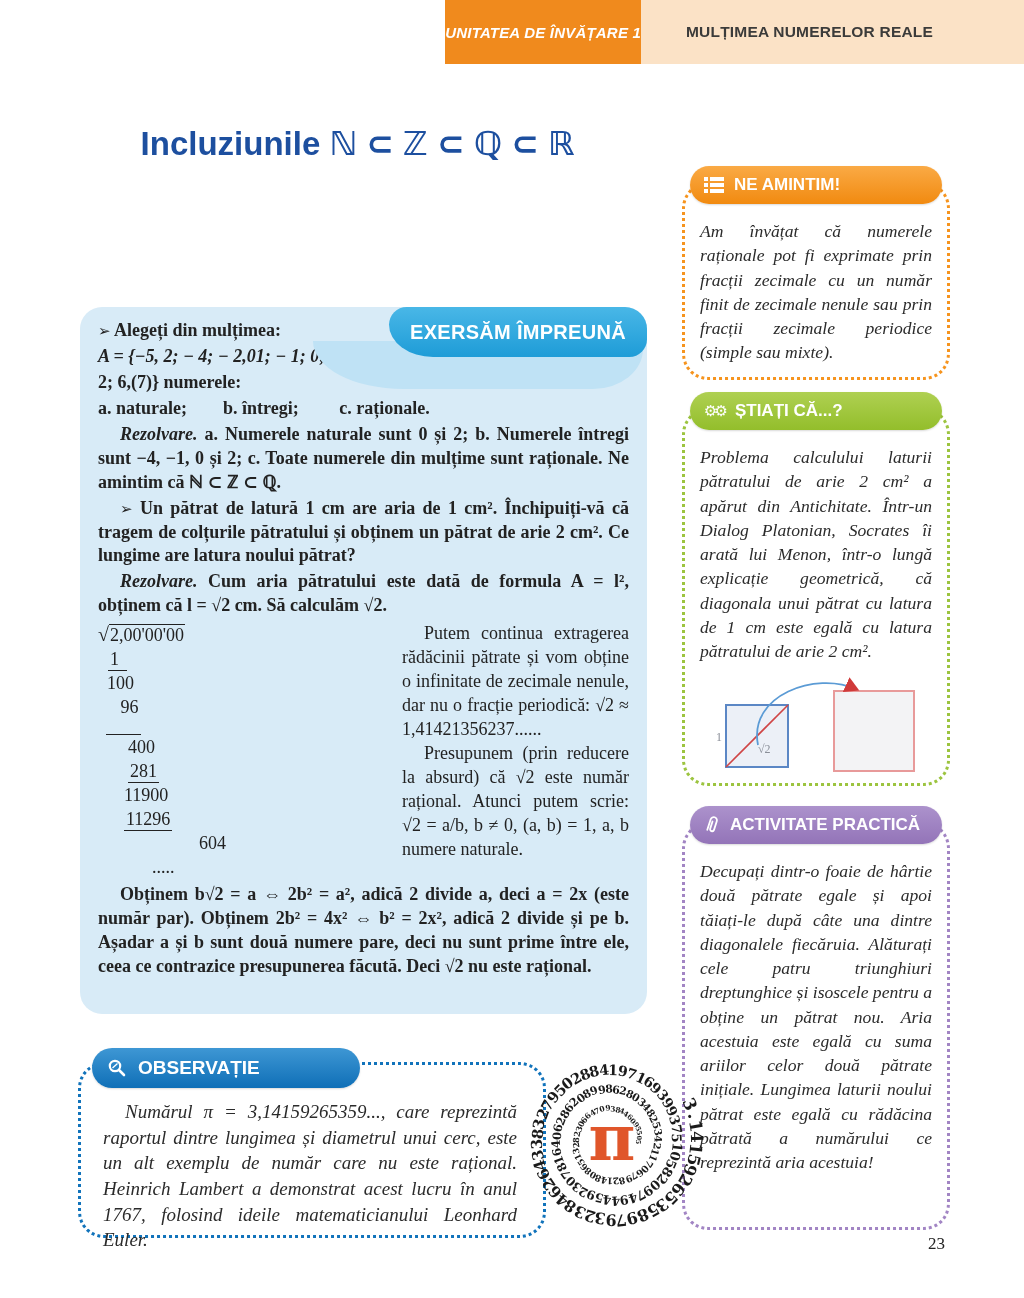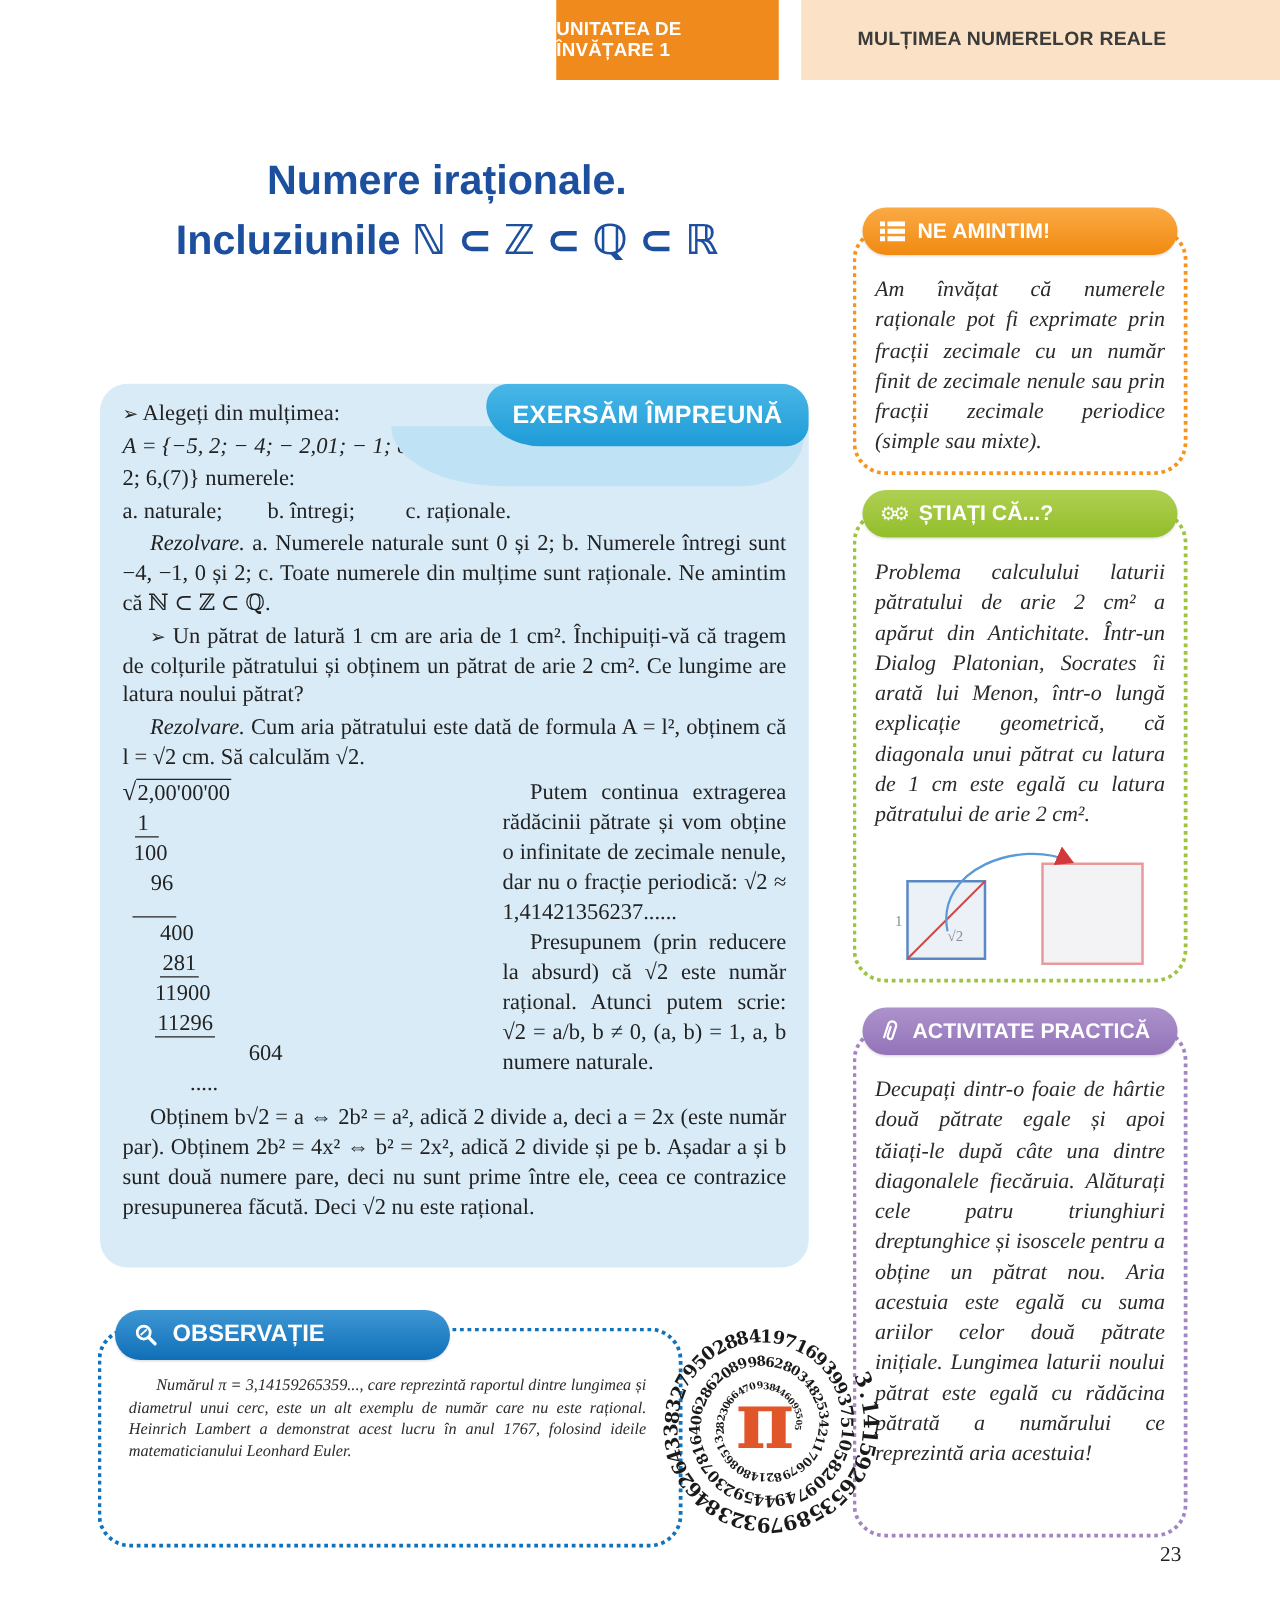--- a/index.html
+++ b/index.html
@@ -1,21 +1,21 @@
 <!DOCTYPE html>
 <html><head>
 <meta charset="utf-8">
 <style>
   html,body{margin:0;padding:0;}
   body{width:1024px;height:1298px;position:relative;background:#ffffff;
        font-family:"Liberation Serif","DejaVu Serif",serif;color:#222;}
 
   
-  .hdr-orange{position:absolute;left:445px;top:0;width:178px;height:64px;background:#F08A1D;
-    display:flex;align-items:center;justify-content:flex-start;}
+  .hdr-orange{position:absolute;left:445px;top:0;width:196px;height:64px;background:#F08A1D;
+    display:flex;align-items:center;justify-content:flex-end;font-style:italic;}
   .hdr-orange span{color:#fff;font-family:"Liberation Sans","DejaVu Sans",sans-serif;
     font-weight:bold;font-size:15px;letter-spacing:.2px;}
   .hdr-peach{position:absolute;left:641px;top:0;width:383px;height:64px;background:#FBE2C6;
     display:flex;align-items:center;}
   .hdr-peach span{color:#3B3B3A;font-family:"Liberation Sans","DejaVu Sans",sans-serif;
     font-weight:bold;font-size:15.5px;padding-left:45px;letter-spacing:.2px;}
 
   
   .title{position:absolute;left:60px;top:120px;width:595px;text-align:center;
     font-family:"Liberation Sans","DejaVu Sans",sans-serif;font-weight:bold;
@@ -27,21 +27,21 @@
     line-height:1.33;overflow:hidden;}
   .badge-swoosh{position:absolute;top:34px;right:4px;width:330px;height:48px;background:#BFE2F5;
     border-radius:0 0 50px 90px / 0 0 40px 48px;}
   .badge{position:absolute;top:0;right:0;width:258px;height:50px;
     background:linear-gradient(#49B7E7,#1E9CD7);
     border-radius:30px 22px 30px 75px / 30px 22px 30px 55px;
     display:flex;align-items:center;justify-content:center;}
   .badge span{color:#fff;font-family:"Liberation Sans","DejaVu Sans",sans-serif;
     font-weight:bold;font-size:20px;letter-spacing:.3px;}
   .p-first{width:352px;}
-  .p{margin:0 0 2px 0;text-align:justify;}
+  .p{margin:0 0 2px 0;text-align:justify;font-weight:bold;}
   .ind{text-indent:22px;}
   .marker{font-family:"DejaVu Sans",sans-serif;font-size:15px;}
   .mi{font-style:italic;}
   .opts{white-space:pre;margin:2px 0;}
 
   
   .calc-wrap{display:flex;margin-top:4px;}
   .calc{width:300px;flex:none;display:flex;}
   .calc-left{width:128px;flex:none;line-height:24px;}
   .calc-left .row{white-space:pre;}
@@ -60,21 +60,21 @@
   .pill{position:absolute;z-index:3;display:flex;align-items:center;
     font-family:"Liberation Sans","DejaVu Sans",sans-serif;font-weight:bold;color:#fff;
     border-radius:22px;box-shadow:0 1px 2px rgba(0,0,0,.15);}
   .pill .ic{display:flex;align-items:center;margin:0 10px 0 14px;}
   .dotted{position:absolute;box-sizing:border-box;border-radius:26px;z-index:1;}
   .boxtext{text-align:justify;color:#2b2b2b;font-style:italic;}
 
   
   .obs-pill{left:14px;top:0;width:268px;height:40px;background:linear-gradient(#3E97D4,#0F6FB7);font-size:19px;}
   .obs-dotted{left:0;top:14px;width:468px;height:176px;border:3.4px dotted #1173BB;
-    padding:34px 26px 0 22px;font-size:13px;line-height:1.35;}
+    padding:34px 26px 0 22px;font-size:19px;line-height:1.35;}
 
   
   .sb{left:682px;width:268px;}
   .sb-pill{left:8px;right:8px;height:38px;top:0;font-size:17px;}
   .sb-dotted{left:0;top:16px;width:268px;padding:34px 15px 0 15px;font-size:17.6px;line-height:1.38;}
   .pill-orange{background:linear-gradient(#FAAA45,#F18A10);}
   .dot-orange{border:3.4px dotted #F6941E;}
   .pill-green{background:linear-gradient(#AFD052,#93BE2B);}
   .dot-green{border:3.4px dotted #9CC43F;}
   .pill-purple{background:linear-gradient(#AC92CC,#9374B8);}
@@ -95,21 +95,20 @@
 <body>
 
 <div class="hdr-orange">
   <span>UNITATEA DE ÎNVĂȚARE 1</span>
 </div>
 <div class="hdr-peach">
   <span>MULȚIMEA NUMERELOR REALE</span>
 </div>
 
 <div class="title">
-  <div>Numere iraționale.</div>
   <div>Incluziunile ℕ ⊂ ℤ ⊂ ℚ ⊂ ℝ</div>
 </div>
 
 <div class="panel">
   <div class="badge-swoosh"></div>
   <div class="badge">
     <span>EXERSĂM ÎMPREUNĂ</span>
   </div>
 
   <div class="p-first">

